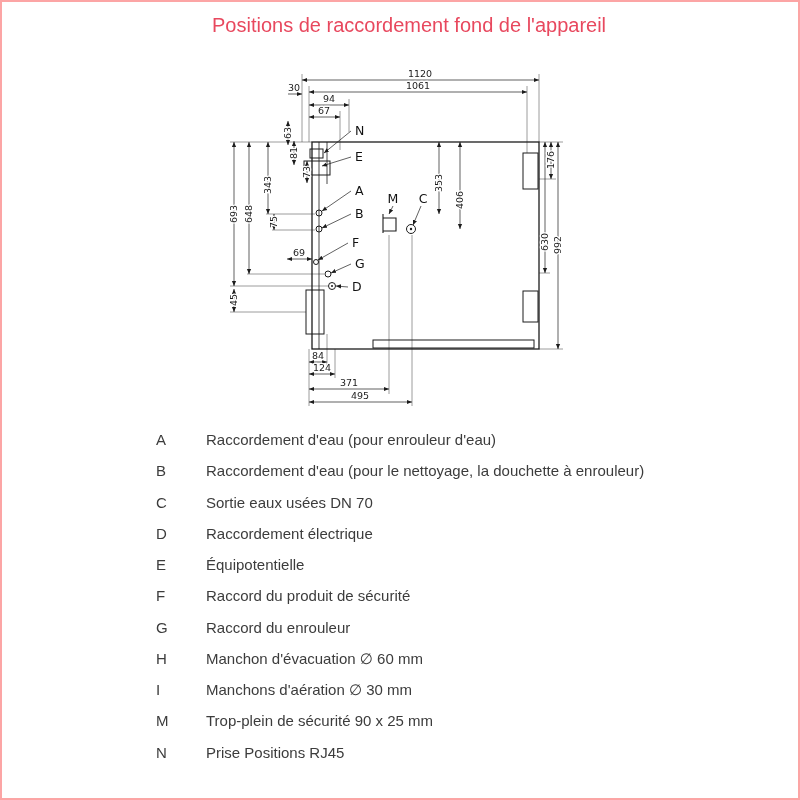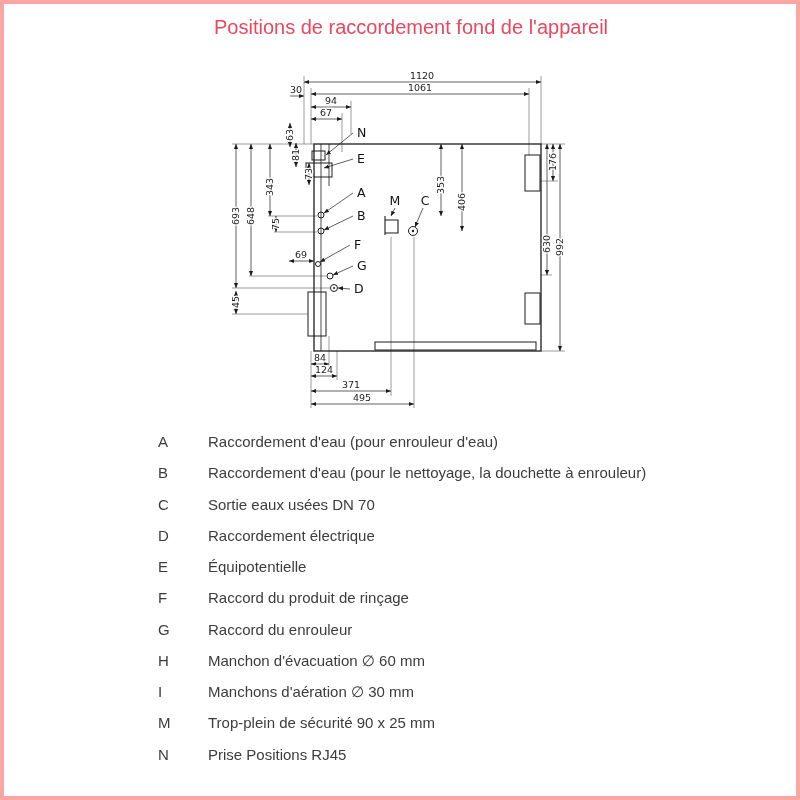--- a/index.html
+++ b/index.html
@@ -1,19 +1,19 @@
 <!DOCTYPE html>
 <html><head>
 <meta charset="utf-8">
 <style>
   * { margin:0; padding:0; box-sizing:border-box; }
   html,body { background:#fff; }
   .page {
     position:relative; width:800px; height:800px; background:#fff;
-    border:4px solid #fca5a5; overflow:hidden;
+    border:2px solid #fca5a5; overflow:hidden;
     font-family:"Liberation Sans","DejaVu Sans",sans-serif;
   }
   .title {
     position:absolute; top:10px; left:210px; width:400px;
     font-size:20px; line-height:1.32; font-weight:500; color:#e8485e;
   }
   svg.drawing { position:absolute; top:0; left:0; }
   svg text { font-family:"DejaVu Sans",sans-serif; }
   .dt {
     font-size:9.5px; fill:#1c1c1c; text-anchor:middle;
@@ -181,21 +181,21 @@
     <div class="lrow">
       <span class="lkey">D</span>
       <span class="llabel">Raccordement électrique</span>
     </div>
     <div class="lrow">
       <span class="lkey">E</span>
       <span class="llabel">Équipotentielle</span>
     </div>
     <div class="lrow">
       <span class="lkey">F</span>
-      <span class="llabel">Raccord du produit de rinçage</span>
+      <span class="llabel">Raccord du produit de sécurité</span>
     </div>
     <div class="lrow">
       <span class="lkey">G</span>
       <span class="llabel">Raccord du enrouleur</span>
     </div>
     <div class="lrow">
       <span class="lkey">H</span>
       <span class="llabel">Manchon d'évacuation ∅ 60 mm</span>
     </div>
     <div class="lrow">

